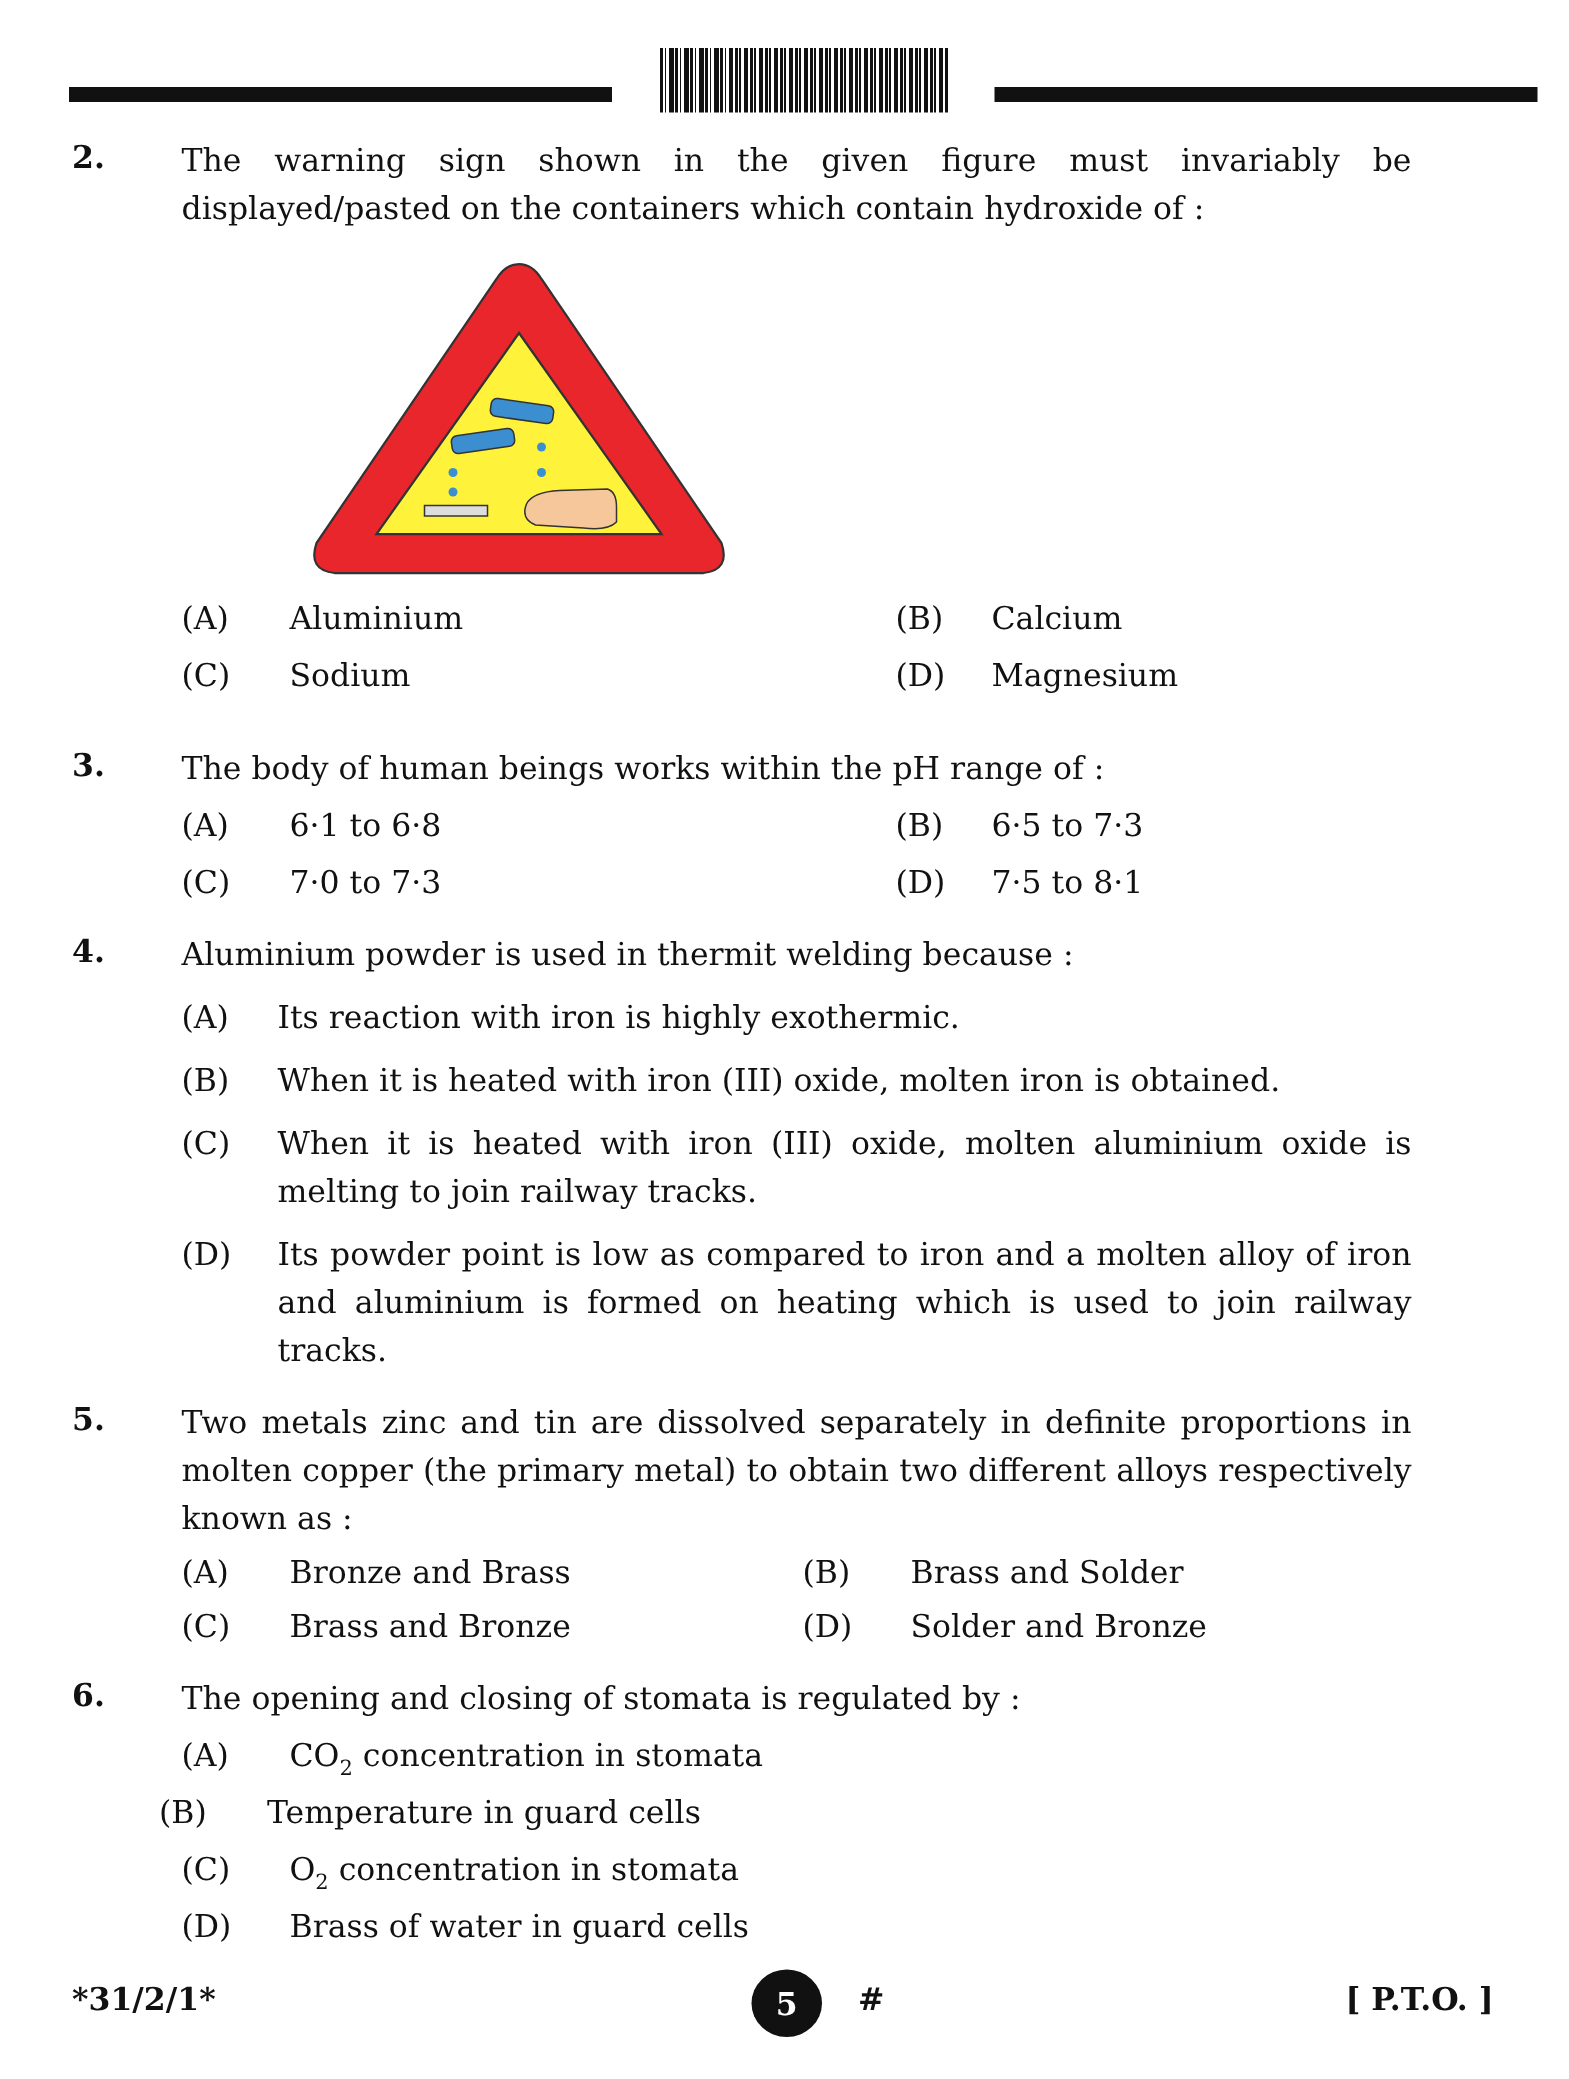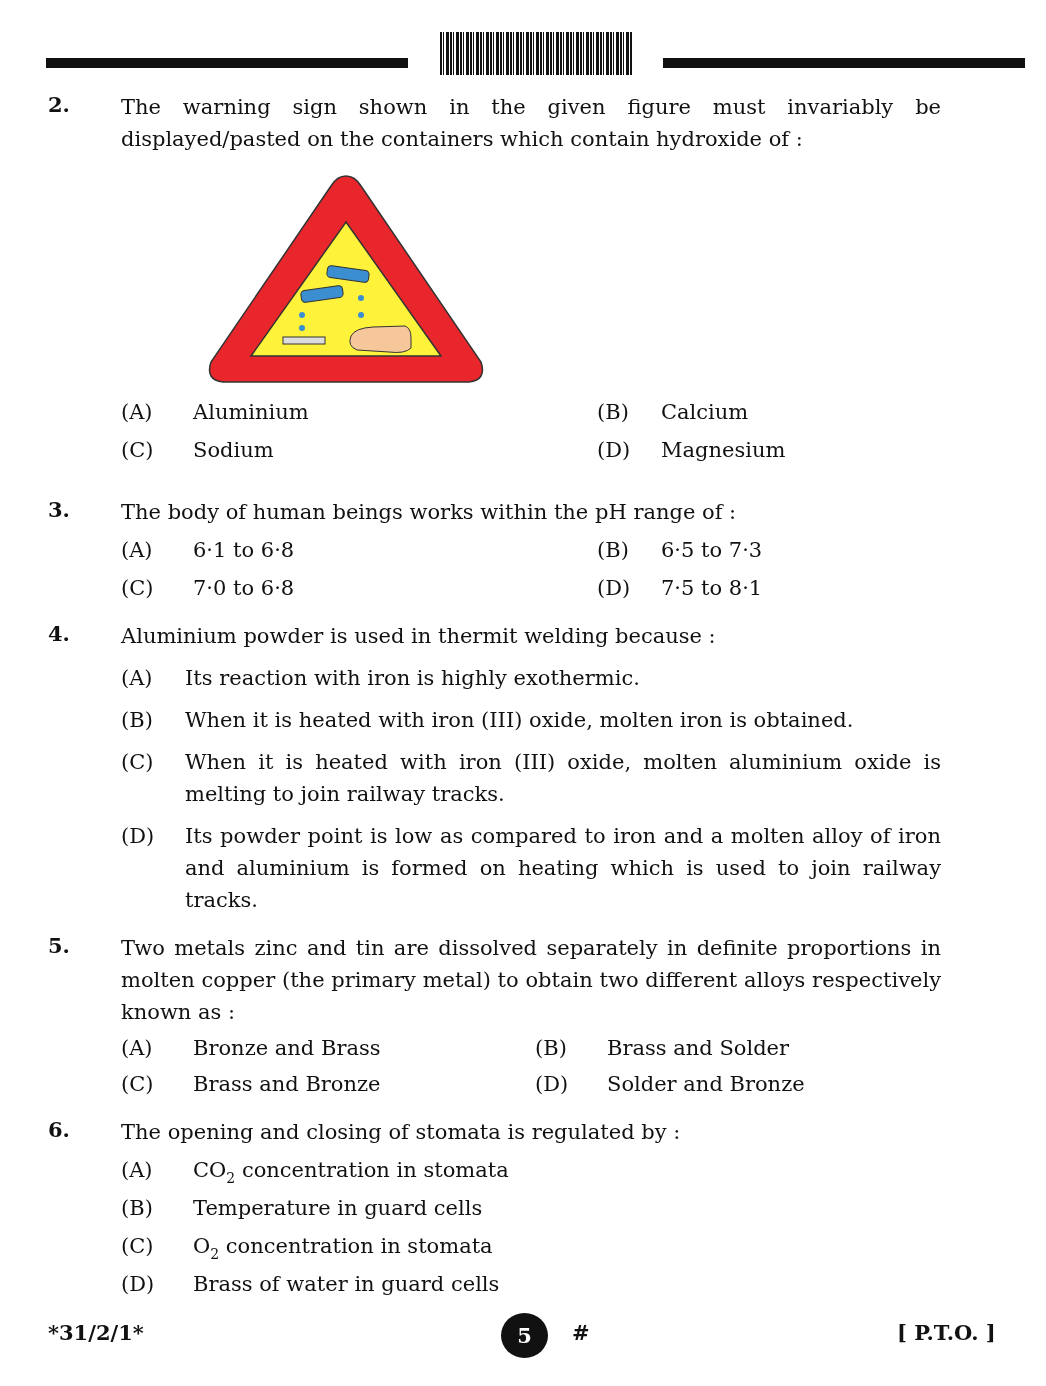--- a/index.html
+++ b/index.html
@@ -46,21 +46,21 @@
   <div class="opt" style="left:597px;top:397px"><span class="lbl" style="width:64px">(B)</span><span>Calcium</span></div>
   <div class="opt" style="left:121px;top:435px"><span class="lbl">(C)</span><span>Sodium</span></div>
   <div class="opt" style="left:597px;top:435px"><span class="lbl" style="width:64px">(D)</span><span>Magnesium</span></div>
 </div>
 
 <div>
   <span class="qnum" style="top:497px">3.</span>
   <div class="qtext" style="top:496px">The body of human beings works within the pH range of :</div>
   <div class="opt" style="left:121px;top:535px"><span class="lbl">(A)</span><span>6·1 to 6·8</span></div>
   <div class="opt" style="left:597px;top:535px"><span class="lbl" style="width:64px">(B)</span><span>6·5 to 7·3</span></div>
-  <div class="opt" style="left:121px;top:573px"><span class="lbl">(C)</span><span>7·0 to 6·8</span></div>
+  <div class="opt" style="left:121px;top:573px"><span class="lbl">(C)</span><span>7·0 to 7·3</span></div>
   <div class="opt" style="left:597px;top:573px"><span class="lbl" style="width:64px">(D)</span><span>7·5 to 8·1</span></div>
 </div>
 
 <div>
   <span class="qnum" style="top:621px">4.</span>
   <div class="qtext" style="top:620px">Aluminium powder is used in thermit welding because :</div>
   <div class="optwide" style="top:662px">
       <span class="lbl">(A)</span>
       <span class="txt">Its reaction with iron is highly exothermic.</span>
     </div>
@@ -84,21 +84,21 @@
   <div class="opt" style="left:121px;top:1033px"><span class="lbl">(A)</span><span>Bronze and Brass</span></div>
   <div class="opt" style="left:535px;top:1033px"><span class="lbl">(B)</span><span>Brass and Solder</span></div>
   <div class="opt" style="left:121px;top:1069px"><span class="lbl">(C)</span><span>Brass and Bronze</span></div>
   <div class="opt" style="left:535px;top:1069px"><span class="lbl">(D)</span><span>Solder and Bronze</span></div>
 </div>
 
 <div>
   <span class="qnum" style="top:1117px">6.</span>
   <div class="qtext" style="top:1116px">The opening and closing of stomata is regulated by :</div>
   <div class="opt" style="left:121px;top:1155px"><span class="lbl">(A)</span><span>CO</span><sub>2</sub><span> concentration in stomata</span></div>
-  <div class="opt" style="left:121px;top:1193px"><span class="lbl">(B)</span><span>Temperature in guard cells</span></div>
+  <div class="opt" style="left:106px;top:1193px"><span class="lbl">(B)</span><span>Temperature in guard cells</span></div>
   <div class="opt" style="left:121px;top:1231px"><span class="lbl">(C)</span><span>O</span><sub>2</sub><span> concentration in stomata</span></div>
   <div class="opt" style="left:121px;top:1269px"><span class="lbl">(D)</span><span>Brass of water in guard cells</span></div>
 </div>
 
 <span class="footer" style="left:48px">*31/2/1*</span>
 <div class="pagecircle">5</div>
 <span class="footer" style="left:572px">#</span>
 <span class="footer" style="left:897px">[ P.T.O. ]</span>
 
 </body></html>

